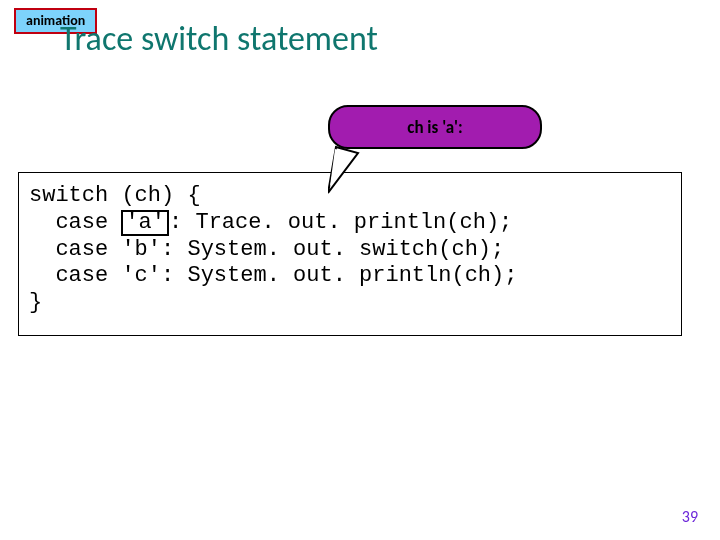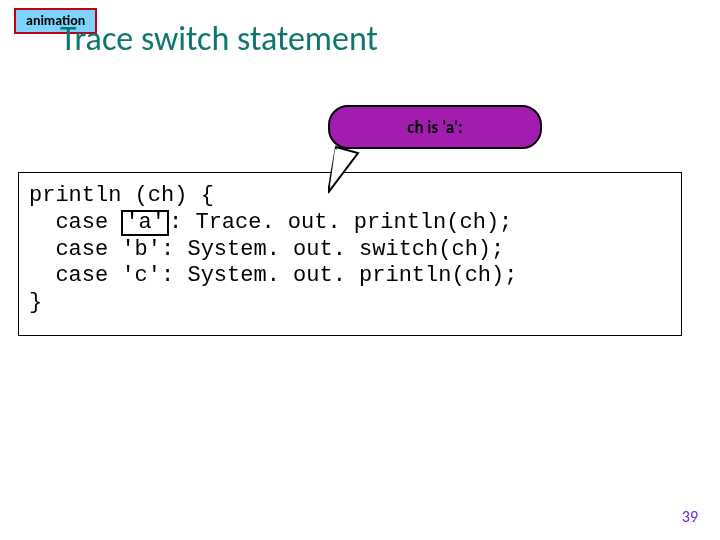--- a/index.html
+++ b/index.html
@@ -99,19 +99,19 @@
 <div class="callout">
   <span>ch is 'a':</span>
 </div>
 <div class="callout-pointer">
   <svg width="60" height="60">
     <polygon points="8,6 0,52 30,12" fill="#fff" stroke="#000" stroke-width="2"></polygon>
     <polygon points="7,8 2,45 26,13" fill="#fff"></polygon>
   </svg>
 </div>
 
-<div class="code-box"><span>println (ch) {</span>
+<div class="code-box"><span>switch (ch) {</span>
 <span>  case </span><span class="hl">'a'</span><span>: Trace. out. println(ch);</span>
 <span>  case 'b': System. out. switch(ch);</span>
 <span>  case 'c': System. out. println(ch);</span>
 <span>}</span></div>
 
 <div class="page-num">39</div>
 
 </body></html>

